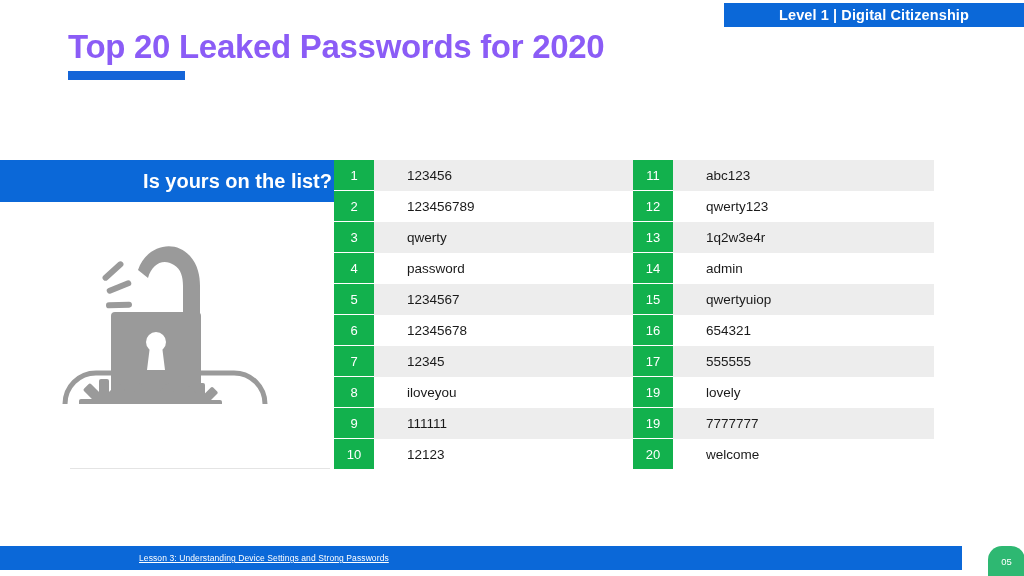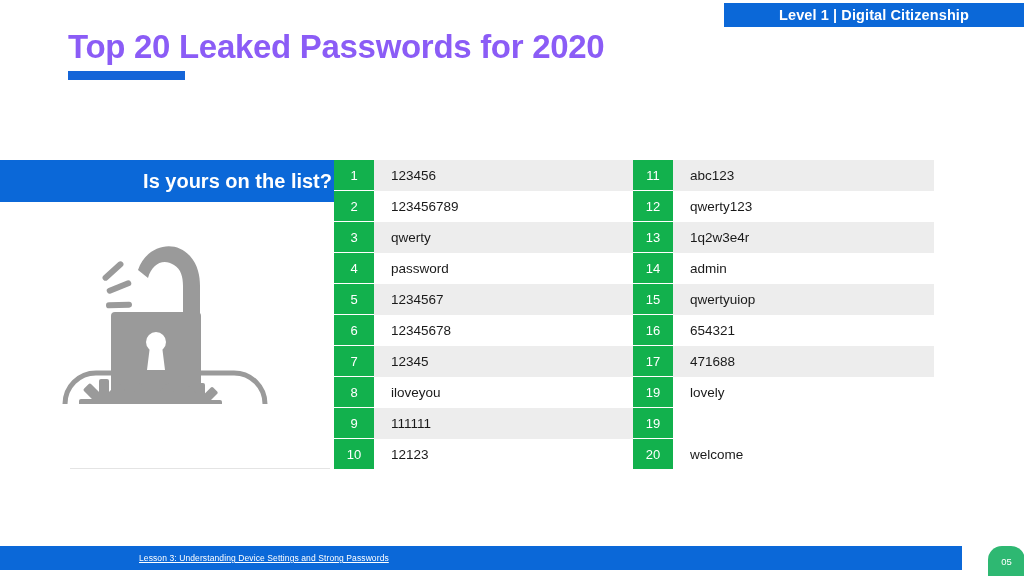--- a/index.html
+++ b/index.html
@@ -120,21 +120,21 @@
     justify-content: center;
     border-bottom: 1px solid #ffffff;
     box-sizing: border-box;
   }
   .pw-cell {
     flex: 1 1 auto;
     color: #1a1a1a;
     font-size: 13.5px;
     display: flex;
     align-items: center;
-    padding-left: 17px;
+    padding-left: 33px;
     box-sizing: border-box;
   }
 
   
   .footer-bar {
     position: absolute;
     left: 0;
     bottom: 6px;
     width: 962px;
     height: 24px;
@@ -292,28 +292,29 @@
     <div class="trow alt">
       <div class="num-cell">15</div>
       <div class="pw-cell">qwertyuiop</div>
     </div>
     <div class="trow">
       <div class="num-cell">16</div>
       <div class="pw-cell">654321</div>
     </div>
     <div class="trow alt">
       <div class="num-cell">17</div>
-      <div class="pw-cell">471688</div>
+      <div class="pw-cell">555555</div>
     </div>
     <div class="trow">
       <div class="num-cell">19</div>
       <div class="pw-cell">lovely</div>
     </div>
     <div class="trow alt">
       <div class="num-cell">19</div>
+      <div class="pw-cell">7777777</div>
     </div>
     <div class="trow">
       <div class="num-cell">20</div>
       <div class="pw-cell">welcome</div>
     </div>
   </div>
 
 <div class="footer-bar">
   <span class="footer-text">Lesson 3: Understanding Device Settings and Strong Passwords</span>
 </div>

